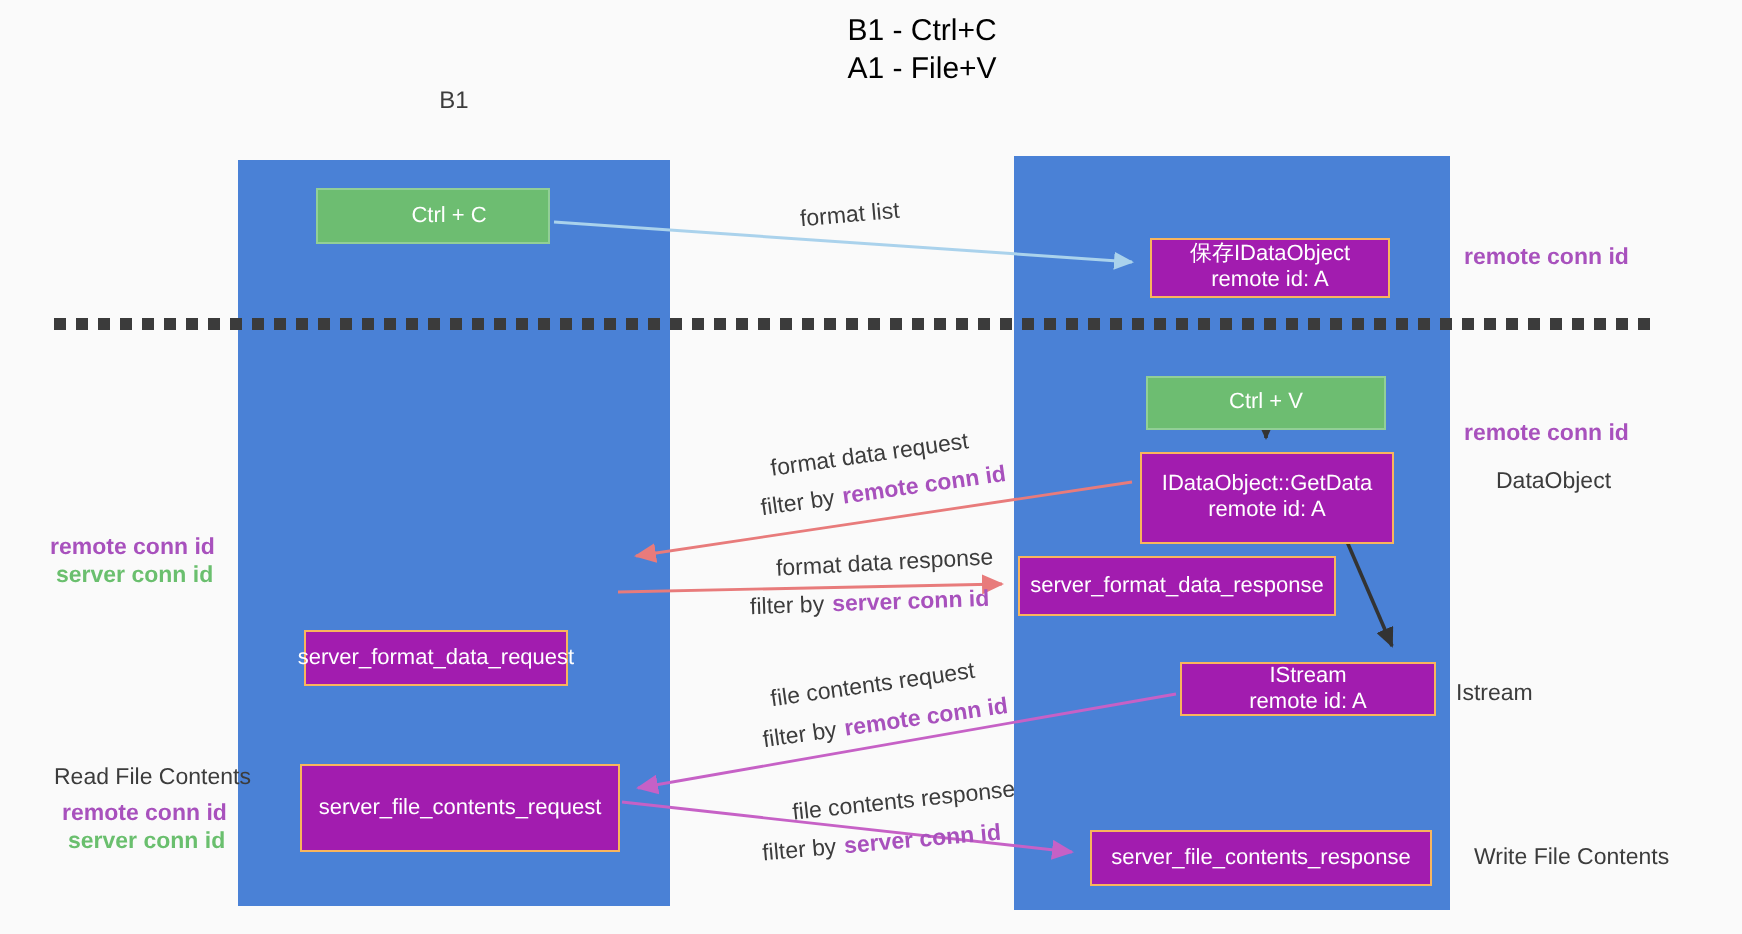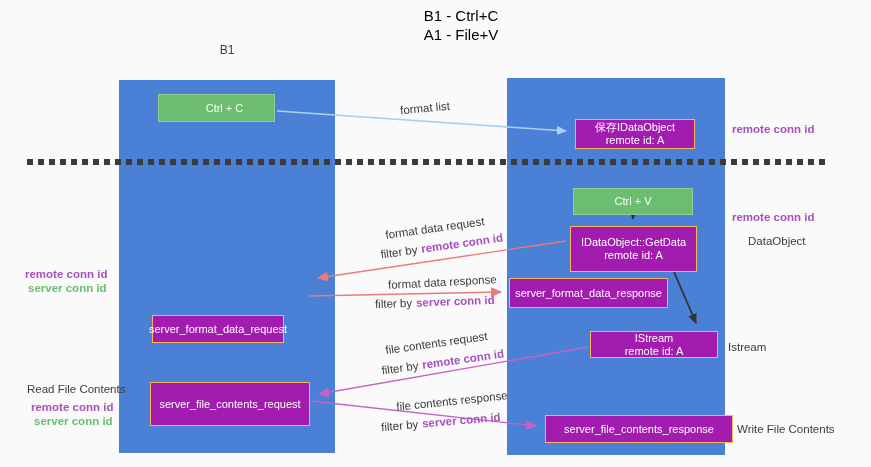--- a/index.html
+++ b/index.html
@@ -91,21 +91,21 @@
 
   <div class="node orange" style="left:590px;top:331px;width:128px;height:27px;">
     <div>IStream</div>
     <div>remote id: A</div>
   </div>
 
   <div class="node orange" style="left:150px;top:382px;width:160px;height:44px;">
     <div>server_file_contents_request</div>
   </div>
 
-  <div class="node orange" style="left:545px;top:415px;width:188px;height:28px;text-align:center;">
+  <div class="node orange" style="left:545px;top:415px;width:171px;height:28px;text-align:center;">
     <div>server_file_contents_response</div>
   </div>
 
   <div class="lbl" style="left:400px;top:102px;transform:rotate(-5deg);">format list</div>
 
   <div class="lbl" style="left:385px;top:222px;transform:rotate(-8deg);">format data request</div>
   <div class="lbl" style="left:380px;top:240px;transform:rotate(-8deg);">
     <span class="filter-by">filter by</span><span class="purple">remote conn id</span>
   </div>
 

